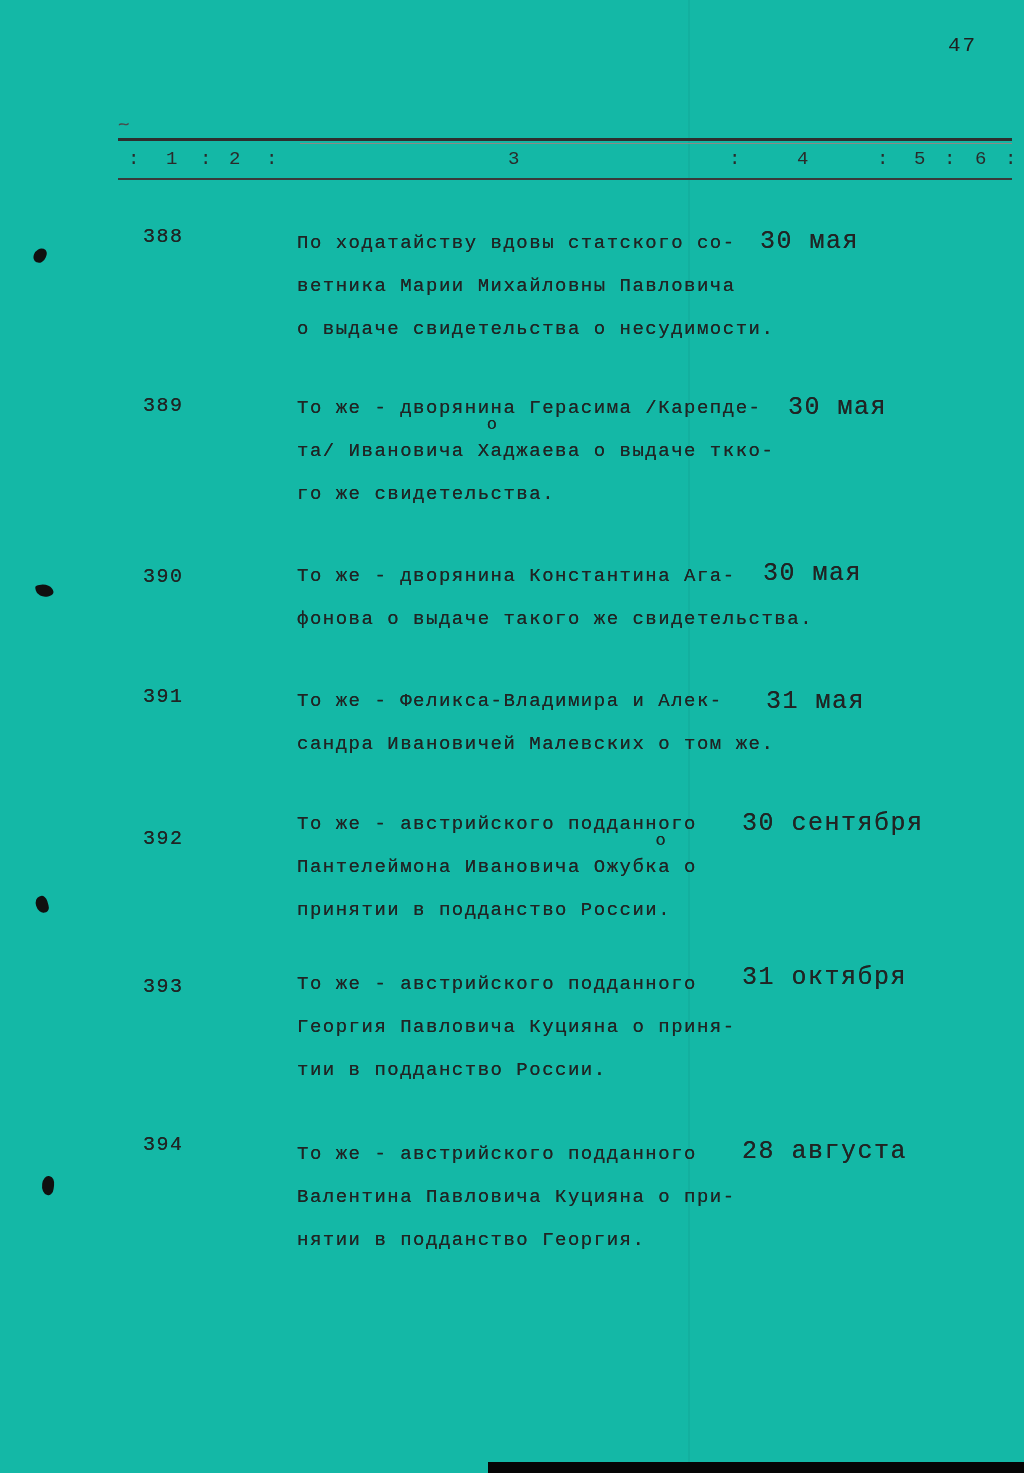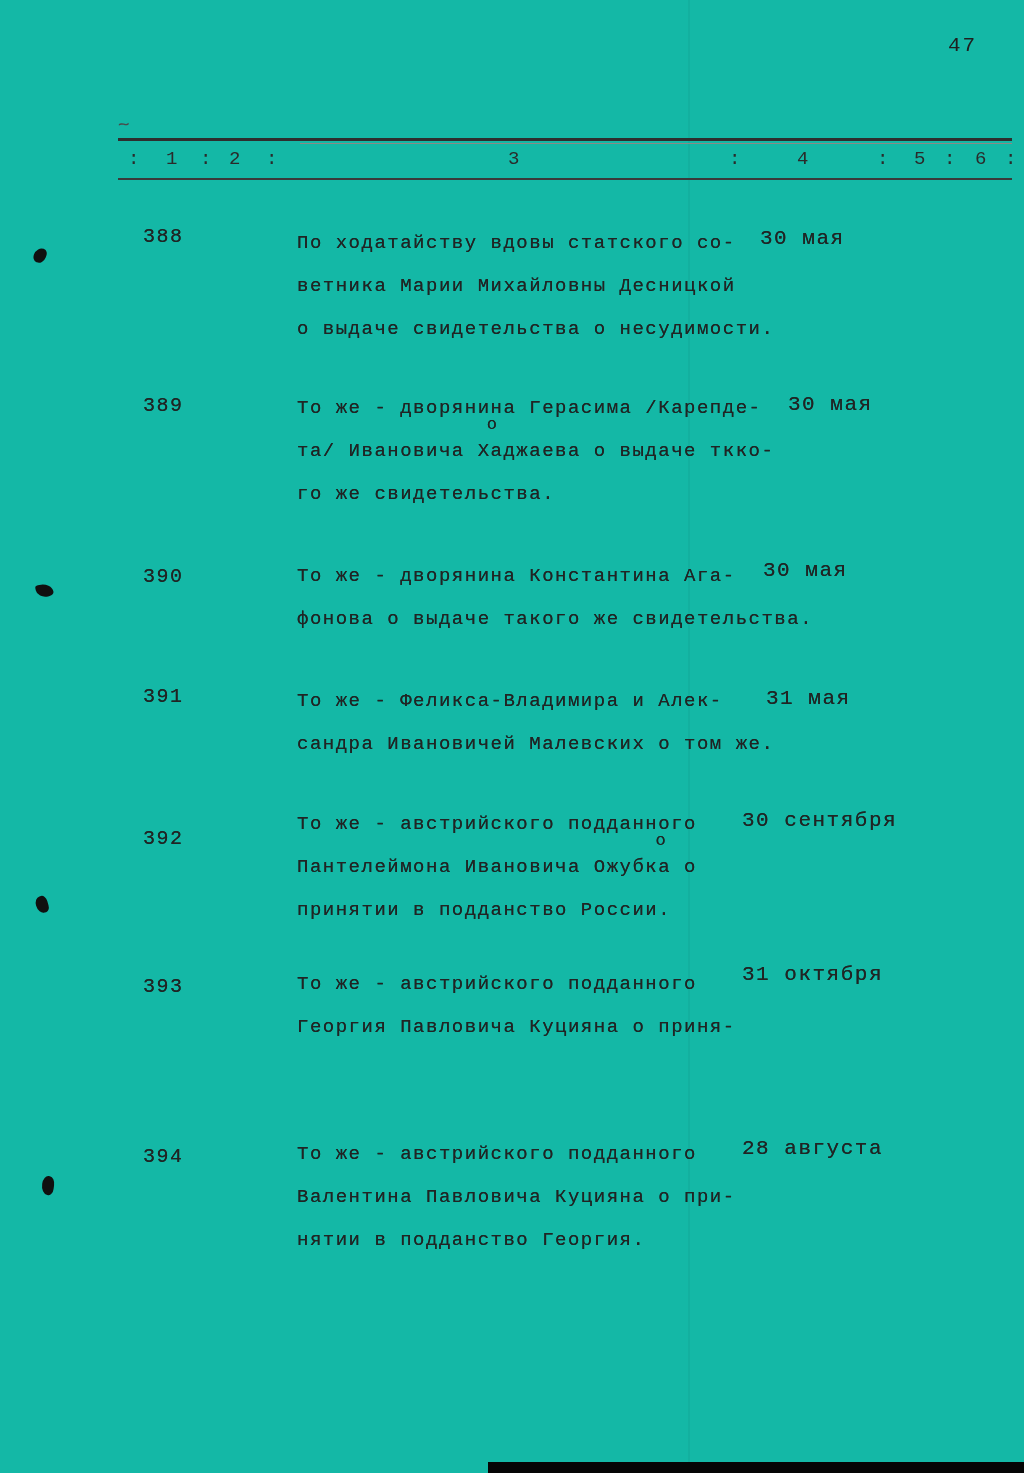--- a/index.html
+++ b/index.html
@@ -52,21 +52,21 @@
     position: absolute; left: 297px; top: 0; width: 500px;
     font-size: 19px; letter-spacing: 1.5px; line-height: 43px;
     text-shadow: 0 0 0.6px rgba(0,0,0,0.65);
   }
   .entry-line { white-space: nowrap; }
   .correction {
     position: absolute; font-size: 17px; line-height: 17px;
     text-shadow: 0 0 0.6px rgba(0,0,0,0.65);
   }
   .entry-date {
-    position: absolute; font-size: 21px; letter-spacing: 1.5px; white-space: nowrap;
+    position: absolute; font-size: 25px; letter-spacing: 1.5px; white-space: nowrap;
     text-shadow: 0 0 0.6px rgba(0,0,0,0.65);
   }
   .blob { position: absolute; background: #101010; }
   .blob-1 {
     left: 34px; top: 248px; width: 12px; height: 15px;
     border-radius: 60% 40% 55% 45%; transform: rotate(22deg);
   }
   .blob-2 {
     left: 36px; top: 584px; width: 17px; height: 13px;
     border-radius: 20% 80% 30% 70%; transform: rotate(-12deg);
@@ -111,21 +111,21 @@
   <span class="hc" style="left:914px">5</span>
   <span class="hc" style="left:944px">:</span>
   <span class="hc" style="left:975px">6</span>
   <span class="hc" style="left:1005px">:</span>
 
   <div class="entries">
       <div class="entry" style="top: 222px;">
         <div class="entry-no" style="top: 3px; text-align: center;">388</div>
         <div class="entry-text">
           <div class="entry-line">По ходатайству вдовы статского со-</div>
-          <div class="entry-line">ветника Марии Михайловны Десницкой</div>
+          <div class="entry-line">ветника Марии Михайловны Павловича</div>
           <div class="entry-line">о выдаче свидетельства о несудимости.</div>
         </div>
         <div class="entry-date" style="left: 760px; top: 5px;">30 мая</div>
       </div>
       <div class="entry" style="top: 387px;">
         <div class="entry-no" style="top: 7px;">389</div>
         <div class="entry-text">
           <div class="entry-line">То же - дворянина Герасима /Карепде-</div>
           <div class="entry-line">та/ Ивановича Хаджаева о выдаче ткко-</div>
           <div class="entry-line">го же свидетельства.</div>
@@ -157,25 +157,26 @@
           <div class="entry-line">принятии в подданство России.</div>
           <span class="correction" style="top: 29px; left: 358.62px;">о</span>
         </div>
         <div class="entry-date" style="left: 742px; top: 6px;">30 сентября</div>
       </div>
       <div class="entry" style="top: 963px;">
         <div class="entry-no" style="top: 12px;">393</div>
         <div class="entry-text">
           <div class="entry-line">То же - австрийского подданного</div>
           <div class="entry-line">Георгия Павловича Куцияна о приня-</div>
+          <div class="entry-line">тии в подданство России.</div>
         </div>
         <div class="entry-date" style="left: 742px; top: 0px;">31 октября</div>
       </div>
       <div class="entry" style="top: 1133px;">
-        <div class="entry-no" style="top: 12px; font-family: Liberation Mono, monospace;">394</div>
+        <div class="entry-no" style="top: 0; font-family: Liberation Mono, monospace;">394</div>
         <div class="entry-text">
           <div class="entry-line">То же - австрийского подданного</div>
           <div class="entry-line">Валентина Павловича Куцияна о при-</div>
           <div class="entry-line">нятии в подданство Георгия.</div>
         </div>
         <div class="entry-date" style="left: 742px; top: 4px;">28 августа</div>
       </div>
     </div>
 
   <div class="blob blob-1"></div>

